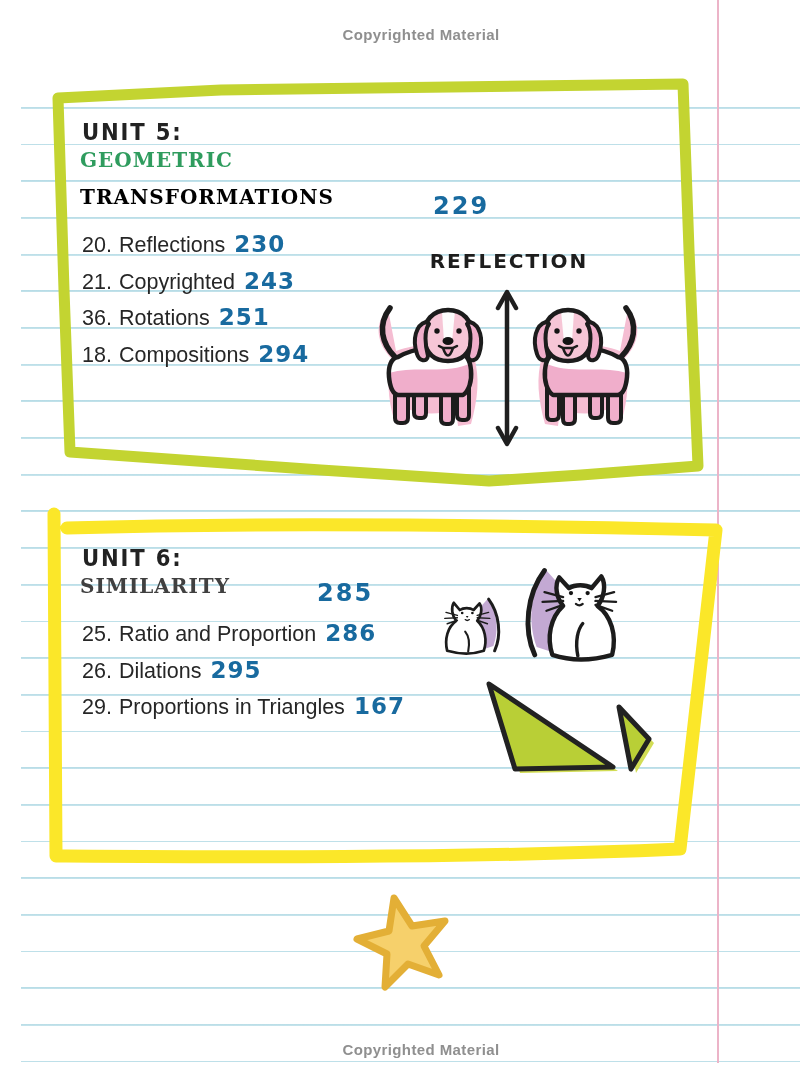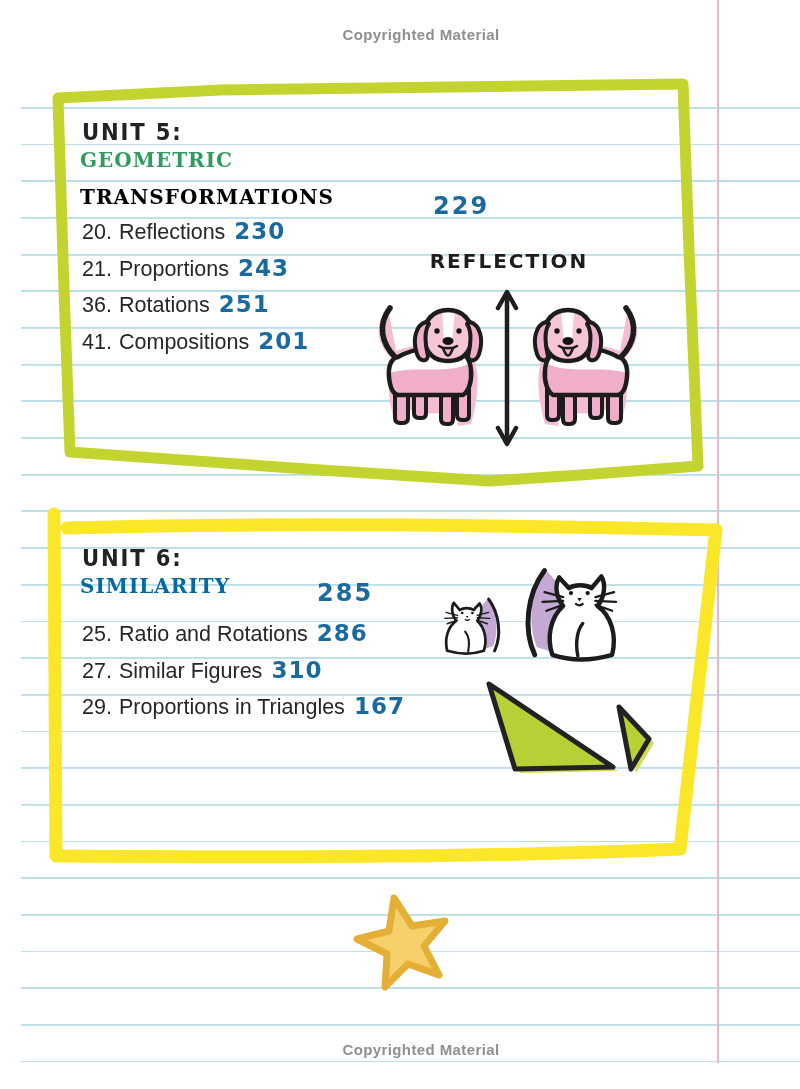--- a/index.html
+++ b/index.html
@@ -14,27 +14,27 @@
     font-size:15px;font-weight:700;letter-spacing:.4px;}
   .copy-top{top:26px}.copy-bottom{top:1041px}
   
   .unit-label{position:absolute;color:#222;font-weight:800;font-size:23px;letter-spacing:2px;
     font-family:"DejaVu Sans",sans-serif;transform:scaleX(.92);transform-origin:left top;}
   .u5-label{left:61px;top:119px}.u6-label{left:61px;top:545px}
   .unit-title{position:absolute;font-family:"DejaVu Serif",serif;font-weight:700;
     letter-spacing:1px;font-size:20px;line-height:1;}
   .u5-t1{left:59px;top:150px;color:#2f9c5e}
   .u5-t2{left:59px;top:187px;color:#000000}
-  .u6-t{left:59px;top:576px;color:#0369a1}
+  .u6-t{left:59px;top:576px;color:#404040}
   .big-pnum{position:absolute;color:#186a9f;font-weight:800;font-size:24px;
     font-family:"DejaVu Sans",sans-serif;letter-spacing:2px;}
   .u5-pnum{left:412px;top:192px}.u6-pnum{left:296px;top:579px}
   
   .toc{position:absolute;left:61px;}
-  .toc5{top:214px}.toc6{top:616px}
+  .toc5{top:227px}.toc6{top:616px}
   .toc-row{line-height:35.6px;font-size:21.5px;color:#262626;white-space:nowrap;}
   .toc-num{display:inline-block;width:37px;}
   .toc-page{margin-left:9px;color:#186a9f;font-weight:800;font-size:23px;
     font-family:"DejaVu Sans",sans-serif;letter-spacing:1px;}
   .reflection-label{position:absolute;left:398px;top:249px;width:180px;text-align:center;
     font-weight:800;font-size:20px;letter-spacing:2px;color:#1d1d1d;
     font-family:"DejaVu Sans",sans-serif;}
   svg.overlay{position:absolute;left:0;top:0;pointer-events:none;}
 </style>
 </head>
@@ -125,32 +125,32 @@
     </g>
   </svg>
 
   <div class="unit-label u5-label">UNIT 5:</div>
   <div class="unit-title u5-t1">GEOMETRIC</div>
   <div class="unit-title u5-t2">TRANSFORMATIONS</div>
   <div class="big-pnum u5-pnum">229</div>
 
   <div class="toc toc5">
     <div class="toc-row"><span class="toc-num">20.</span><span class="toc-title">Reflections</span><span class="toc-page">230</span></div>
-    <div class="toc-row"><span class="toc-num">21.</span><span class="toc-title">Proportions</span><span class="toc-page">243</span></div>
+    <div class="toc-row"><span class="toc-num">21.</span><span class="toc-title">Copyrighted</span><span class="toc-page">243</span></div>
     <div class="toc-row"><span class="toc-num">36.</span><span class="toc-title">Rotations</span><span class="toc-page">251</span></div>
-    <div class="toc-row"><span class="toc-num">41.</span><span class="toc-title">Compositions</span><span class="toc-page">201</span></div>
+    <div class="toc-row"><span class="toc-num">18.</span><span class="toc-title">Compositions</span><span class="toc-page">294</span></div>
   </div>
 
   <div class="reflection-label">REFLECTION</div>
 
   <div class="unit-label u6-label">UNIT 6:</div>
   <div class="unit-title u6-t">SIMILARITY</div>
   <div class="big-pnum u6-pnum">285</div>
 
   <div class="toc toc6">
-    <div class="toc-row"><span class="toc-num">25.</span><span class="toc-title">Ratio and Rotations</span><span class="toc-page">286</span></div>
-    <div class="toc-row"><span class="toc-num">27.</span><span class="toc-title">Similar Figures</span><span class="toc-page">310</span></div>
+    <div class="toc-row"><span class="toc-num">25.</span><span class="toc-title">Ratio and Proportion</span><span class="toc-page">286</span></div>
+    <div class="toc-row"><span class="toc-num">26.</span><span class="toc-title">Dilations</span><span class="toc-page">295</span></div>
     <div class="toc-row"><span class="toc-num">29.</span><span class="toc-title">Proportions in Triangles</span><span class="toc-page">167</span></div>
   </div>
 
   <div class="copyright copy-bottom">Copyrighted Material</div>
 
 </div>
 
 </body></html>

